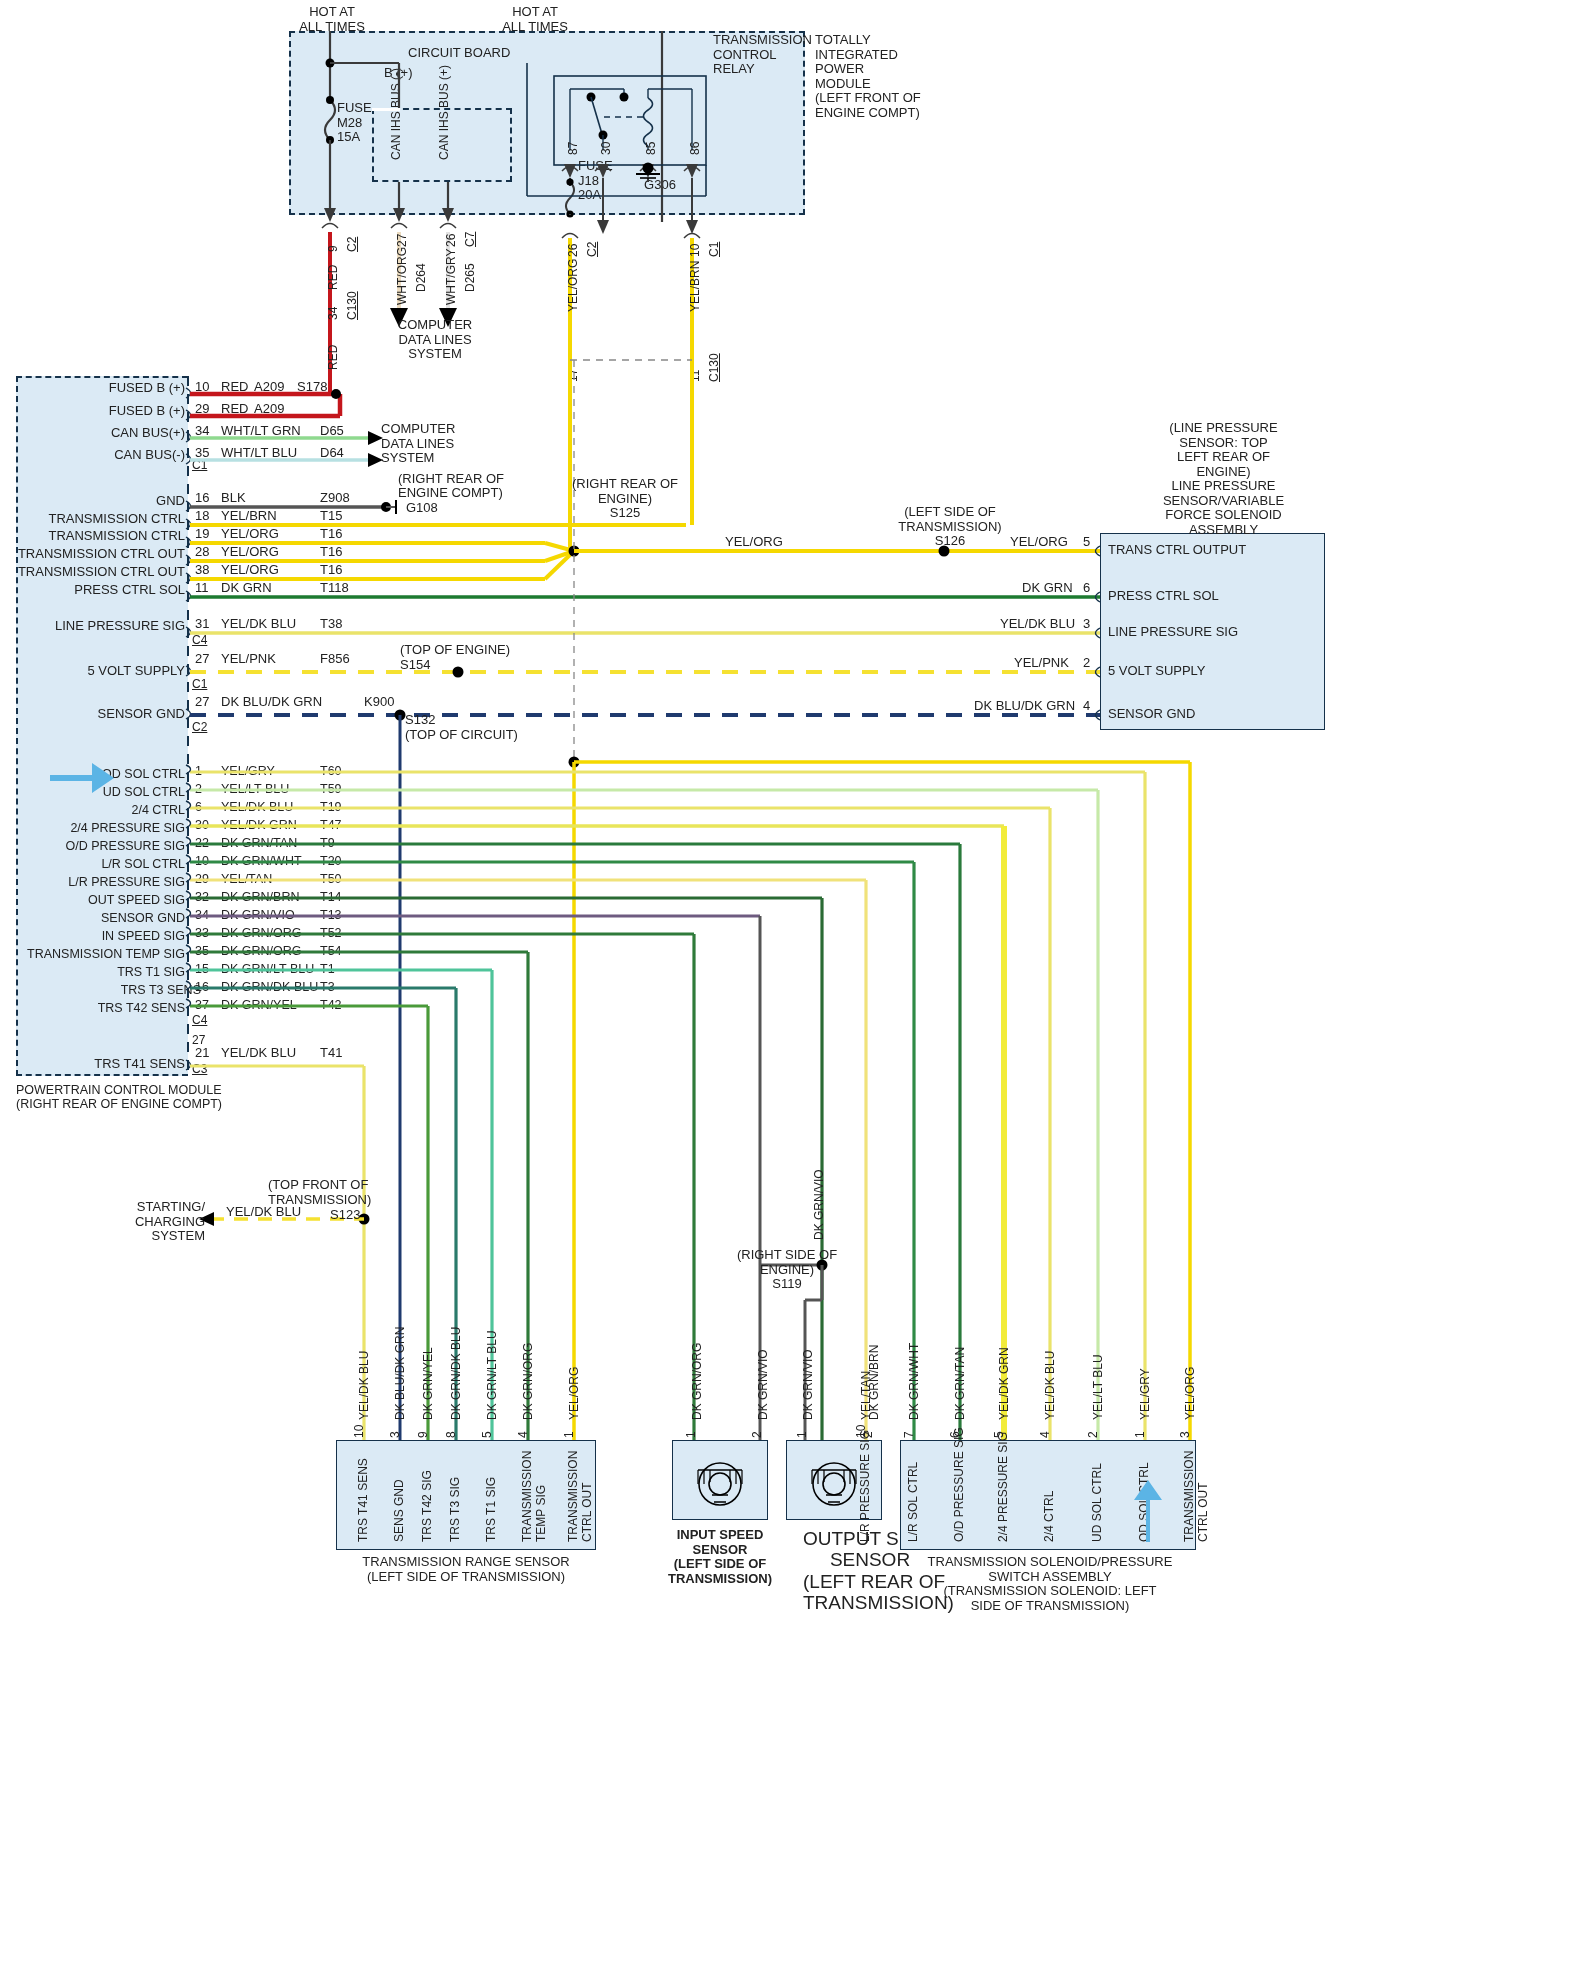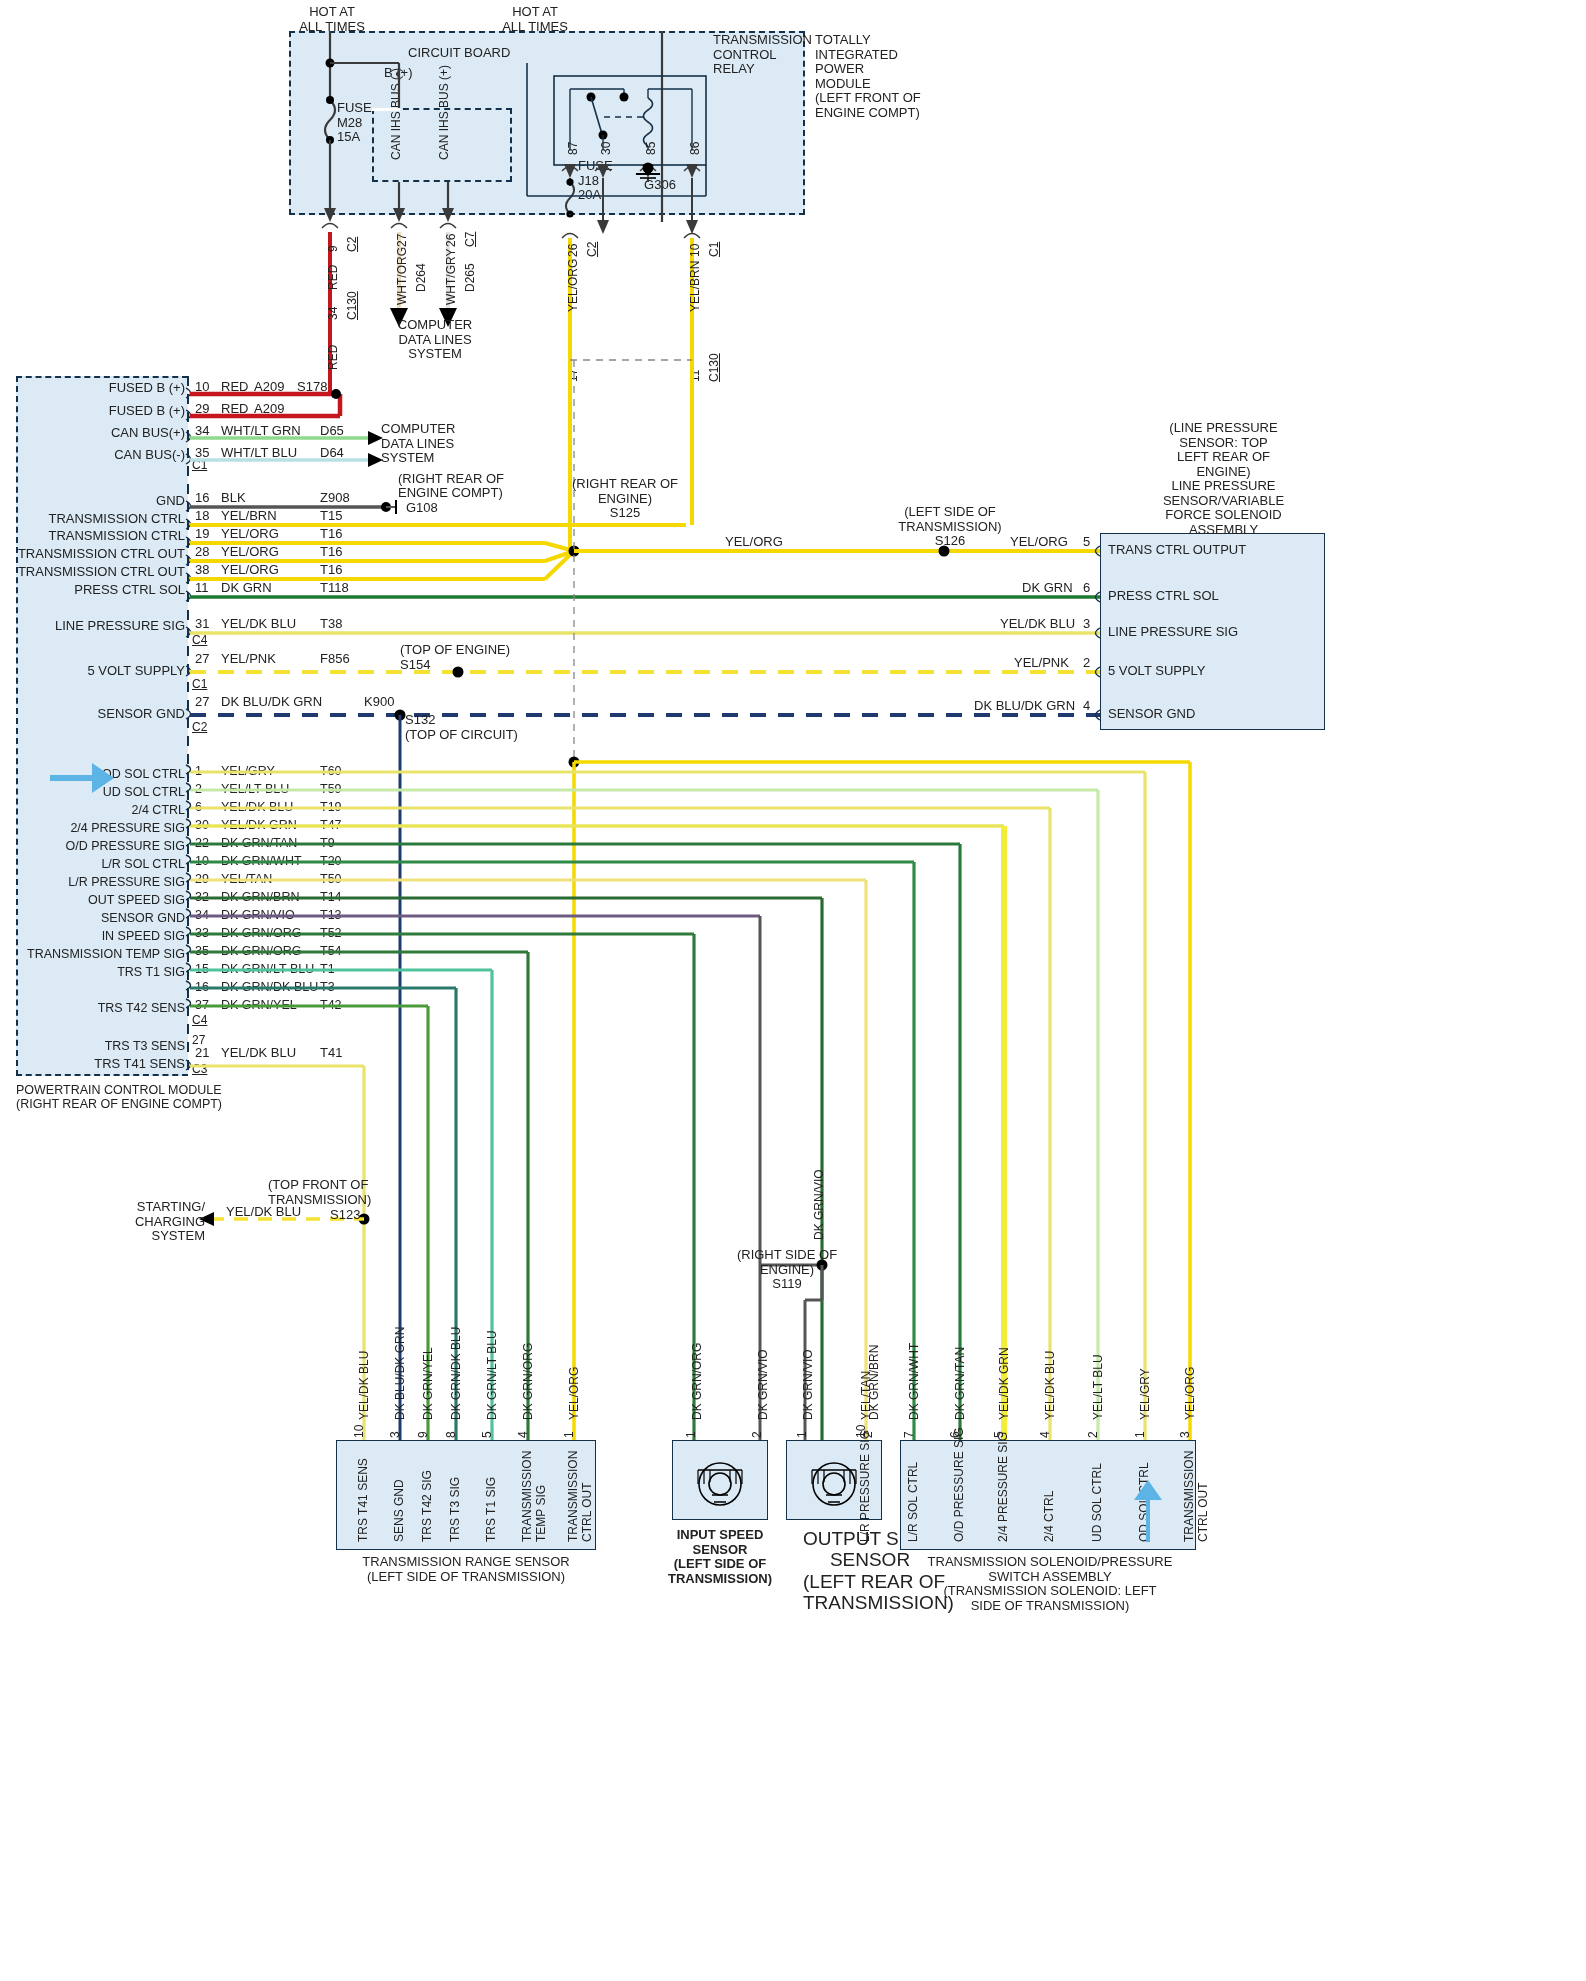--- a/index.html
+++ b/index.html
@@ -315,21 +315,21 @@
       <div class="t" style="left: 221px; top: 926px; font-size: 12.5px;">DK GRN/ORG</div>
       <div class="t" style="left: 320px; top: 926px; font-size: 12.5px;">T52</div>
       <div class="t r" style="left: 0px; top: 947px; width: 185px; font-size: 12.5px;">TRANSMISSION TEMP SIG</div>
       <div class="t" style="left: 195px; top: 944px; font-size: 12.5px;">35</div>
       <div class="t" style="left: 221px; top: 944px; font-size: 12.5px;">DK GRN/ORG</div>
       <div class="t" style="left: 320px; top: 944px; font-size: 12.5px;">T54</div>
       <div class="t r" style="left: 0px; top: 965px; width: 185px; font-size: 12.5px;">TRS T1 SIG</div>
       <div class="t" style="left: 195px; top: 962px; font-size: 12.5px;">15</div>
       <div class="t" style="left: 221px; top: 962px; font-size: 12.5px;">DK GRN/LT BLU</div>
       <div class="t" style="left: 320px; top: 962px; font-size: 12.5px;">T1</div>
-      <div class="t r" style="left: 0px; top: 1039px; width: 185px; font-size: 12.5px;">TRS T3 SENS</div>
+      <div class="t r" style="left: 0px; top: 983px; width: 185px; font-size: 12.5px; padding-left: 16px;">TRS T3 SENS</div>
       <div class="t" style="left: 195px; top: 980px; font-size: 12.5px;">16</div>
       <div class="t" style="left: 221px; top: 980px; font-size: 12.5px;">DK GRN/DK BLU</div>
       <div class="t" style="left: 320px; top: 980px; font-size: 12.5px;">T3</div>
       <div class="t r" style="left: 0px; top: 1001px; width: 185px; font-size: 12.5px;">TRS T42 SENS</div>
       <div class="t" style="left: 195px; top: 998px; font-size: 12.5px;">37</div>
       <div class="t" style="left: 221px; top: 998px; font-size: 12.5px;">DK GRN/YEL</div>
       <div class="t" style="left: 320px; top: 998px; font-size: 12.5px;">T42</div>
     </div>
   <div class="t u" style="left:192px;top:1014px;font-size:12px;">C4</div>
   <div class="t" style="left:192px;top:1034px;font-size:12px;">27</div>

